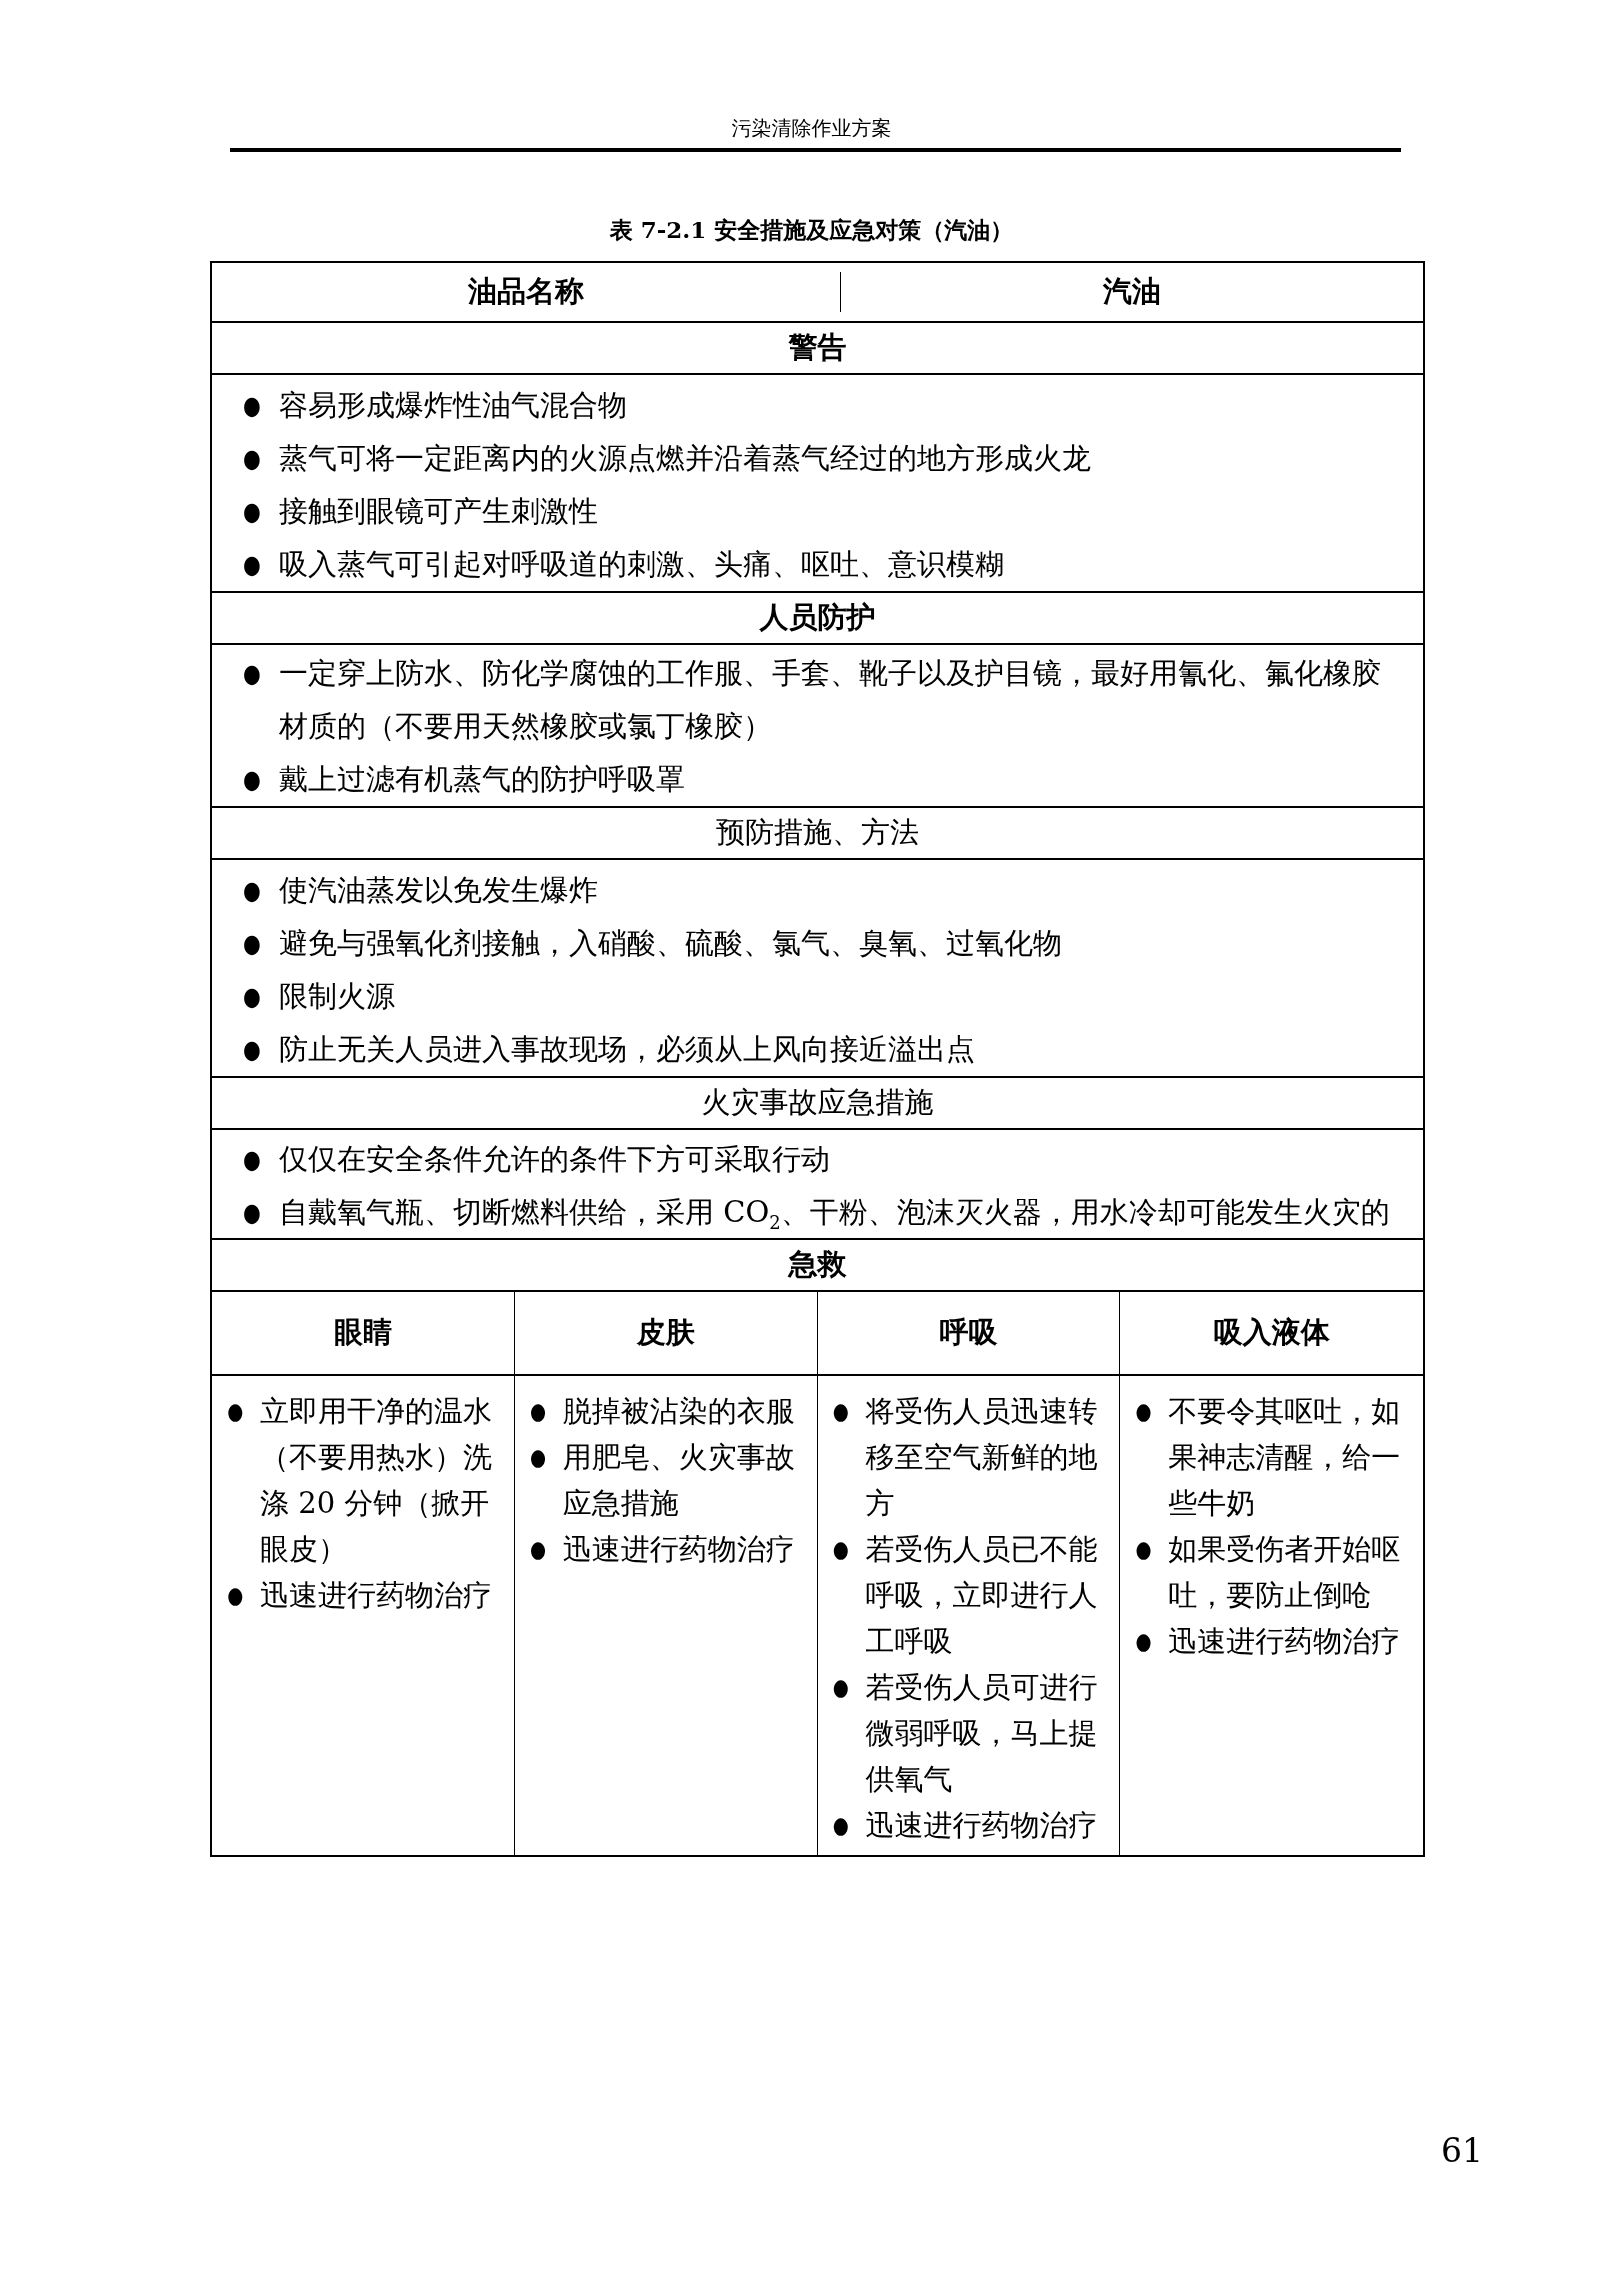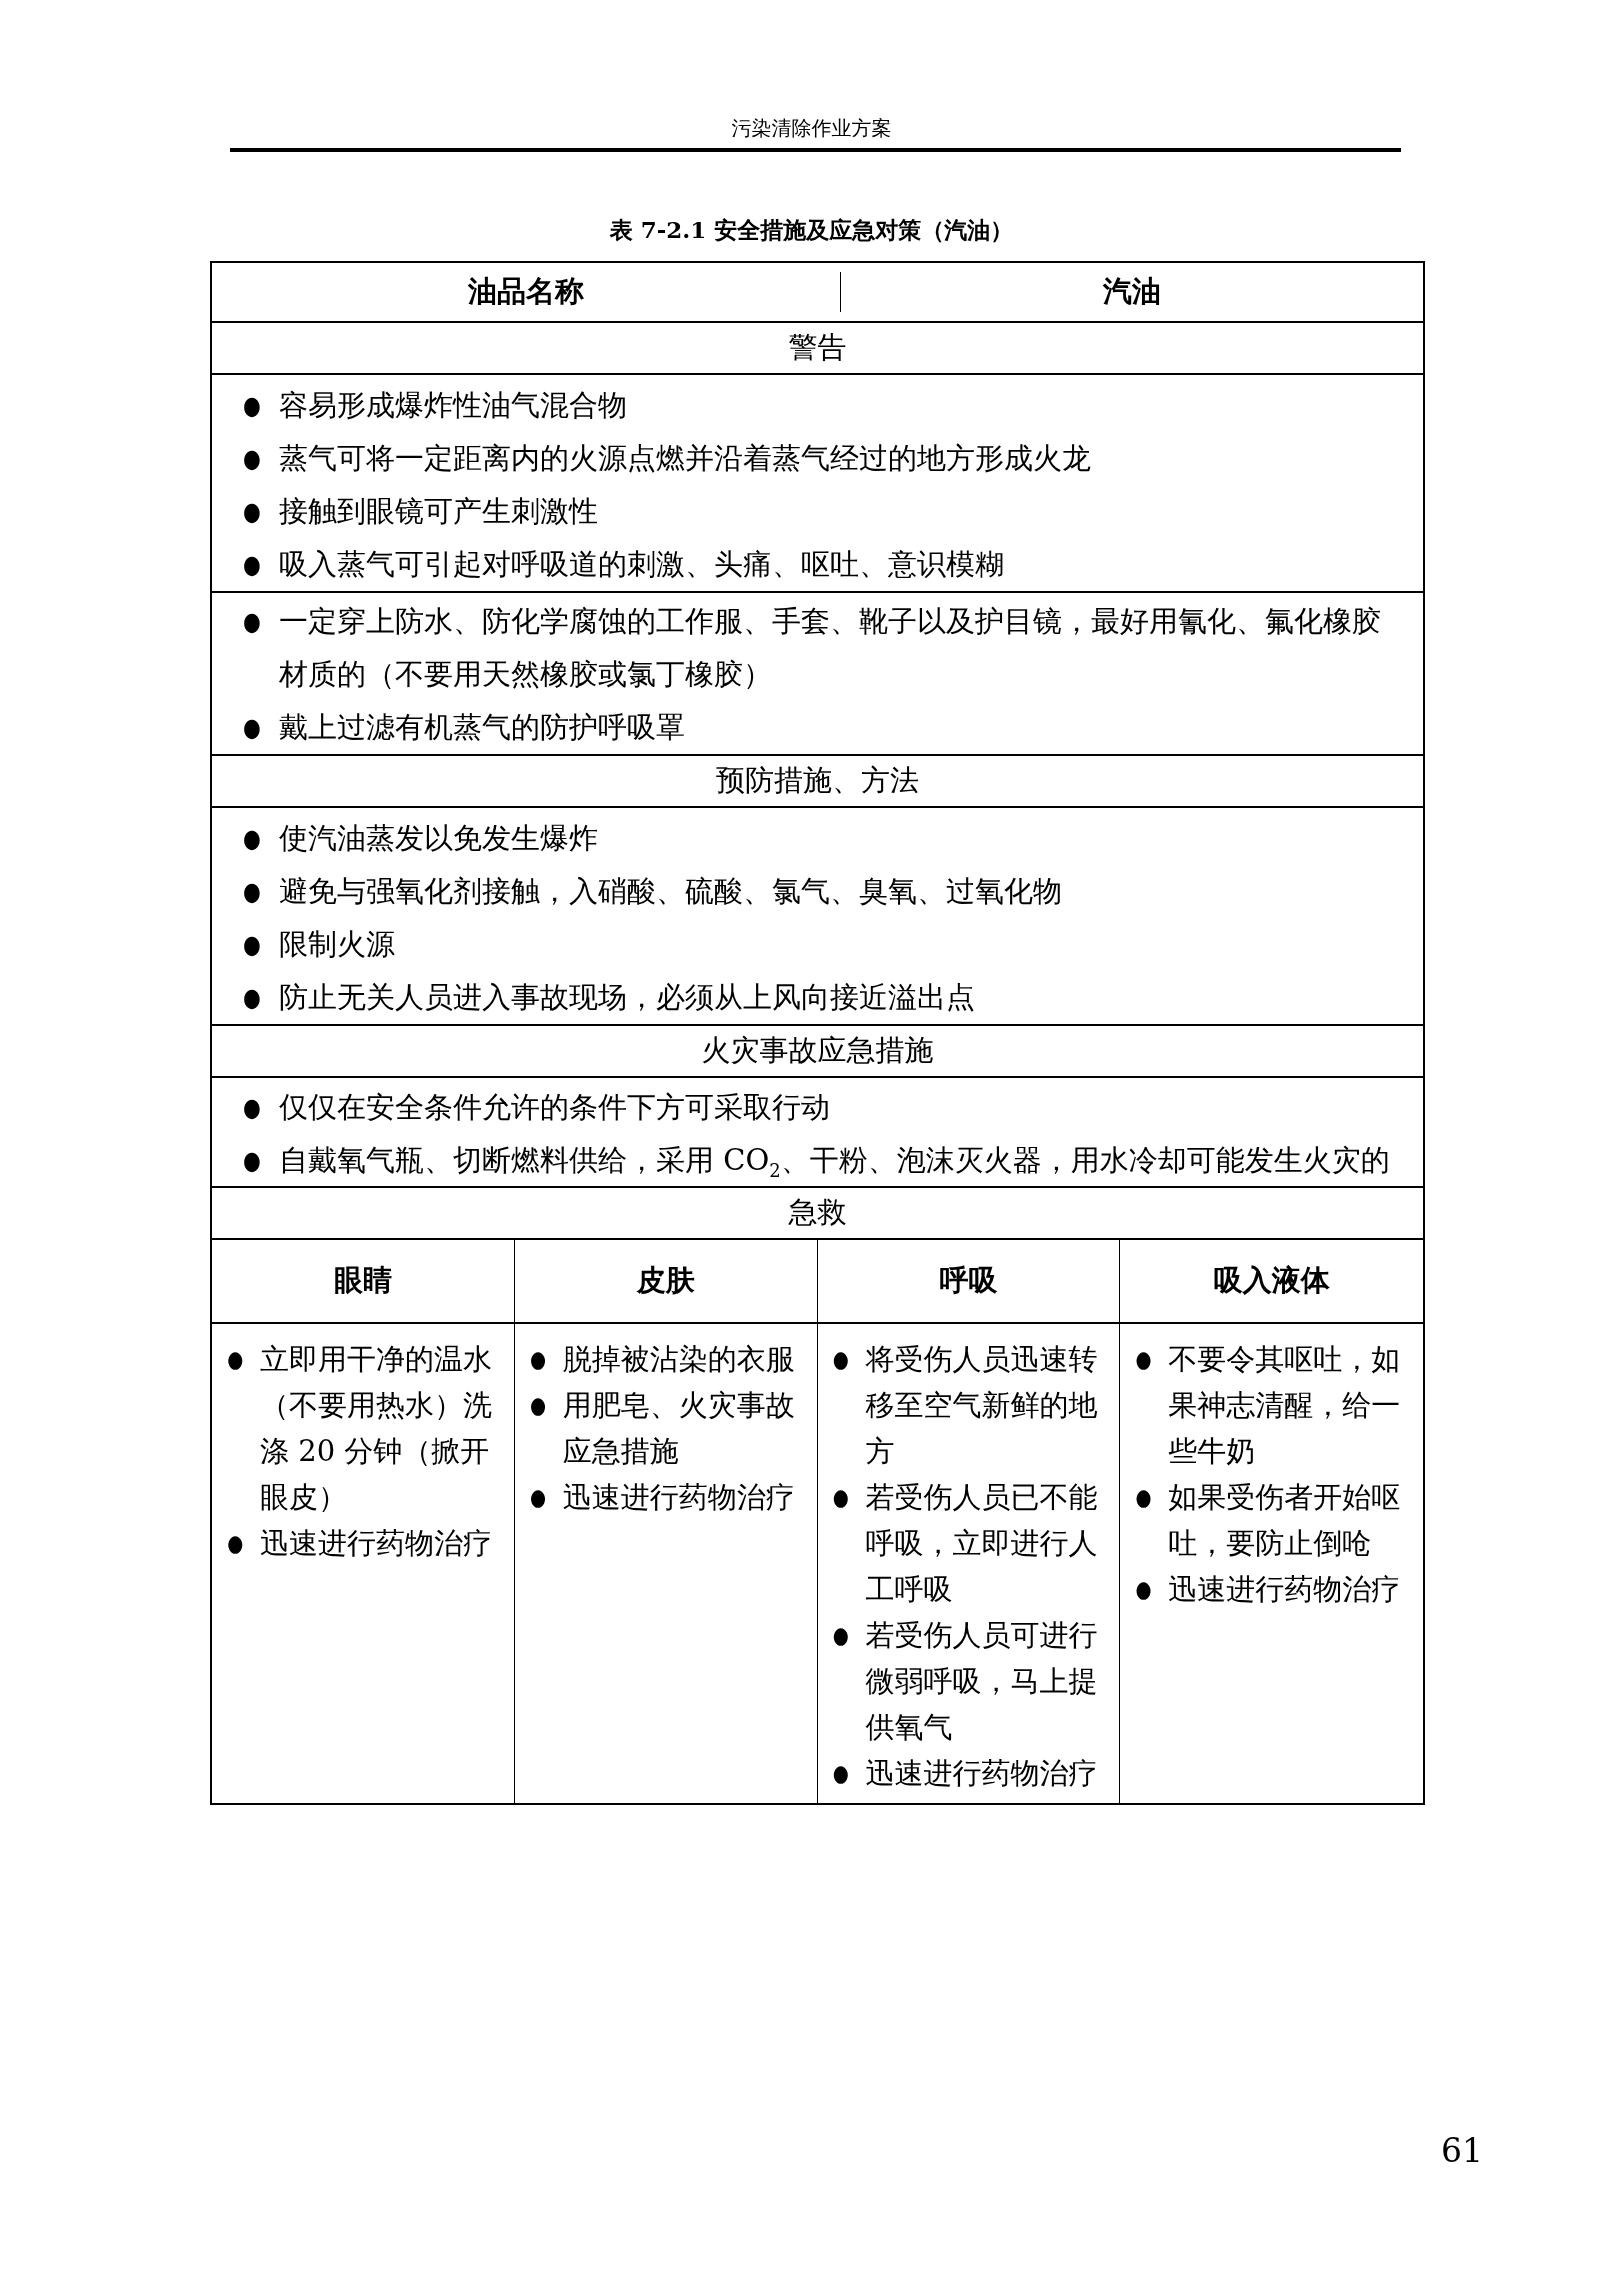--- a/index.html
+++ b/index.html
@@ -50,21 +50,21 @@
     font-weight: bold;
   }
   .name-row .cell.left  { width: 51.9%; border-right: 1.5px solid #000; }
   .name-row .cell.right { width: 48.1%; }
 
   .sec-head {
     height: 52px;
     display: flex; align-items: center; justify-content: center;
     text-align: center;
   }
-  .sec-head.bold { font-weight: normal; }
+  .sec-head.bold { font-weight: bold; }
 
   .bullets { padding: 4.1px 18.4px 0 0; }
   .bullets.h-warn { height: 218px; }
   .bullets.h-prot { height: 163px; padding-top: 2px; }
   .bullets.h-prev { height: 218px; }
   .bullets.h-fire { height: 110px; padding-top: 3.1px; }
   .bullet-item {
     position: relative;
     padding-left: 67px;
     line-height: 53px;
@@ -126,20 +126,21 @@
     </div>
 
     <div class="row sec-head bold">警告</div>
     <div class="row bullets h-warn">
       <div class="bullet-item"><span class="bullet">●</span><span>容易形成爆炸性油气混合物</span></div>
       <div class="bullet-item"><span class="bullet">●</span><span>蒸气可将一定距离内的火源点燃并沿着蒸气经过的地方形成火龙</span></div>
       <div class="bullet-item"><span class="bullet">●</span><span>接触到眼镜可产生刺激性</span></div>
       <div class="bullet-item"><span class="bullet">●</span><span>吸入蒸气可引起对呼吸道的刺激、头痛、呕吐、意识模糊</span></div>
     </div>
 
+    <div class="row sec-head bold">人员防护</div>
     <div class="row bullets h-prot">
       <div class="bullet-item"><span class="bullet">●</span><span>一定穿上防水、防化学腐蚀的工作服、手套、靴子以及护目镜，最好用氰化、氟化橡胶材质的（不要用天然橡胶或氯丁橡胶）</span></div>
       <div class="bullet-item"><span class="bullet">●</span><span>戴上过滤有机蒸气的防护呼吸罩</span></div>
     </div>
 
     <div class="row sec-head">预防措施、方法</div>
     <div class="row bullets h-prev">
       <div class="bullet-item"><span class="bullet">●</span><span>使汽油蒸发以免发生爆炸</span></div>
       <div class="bullet-item"><span class="bullet">●</span><span>避免与强氧化剂接触，入硝酸、硫酸、氯气、臭氧、过氧化物</span></div>
       <div class="bullet-item"><span class="bullet">●</span><span>限制火源</span></div>

